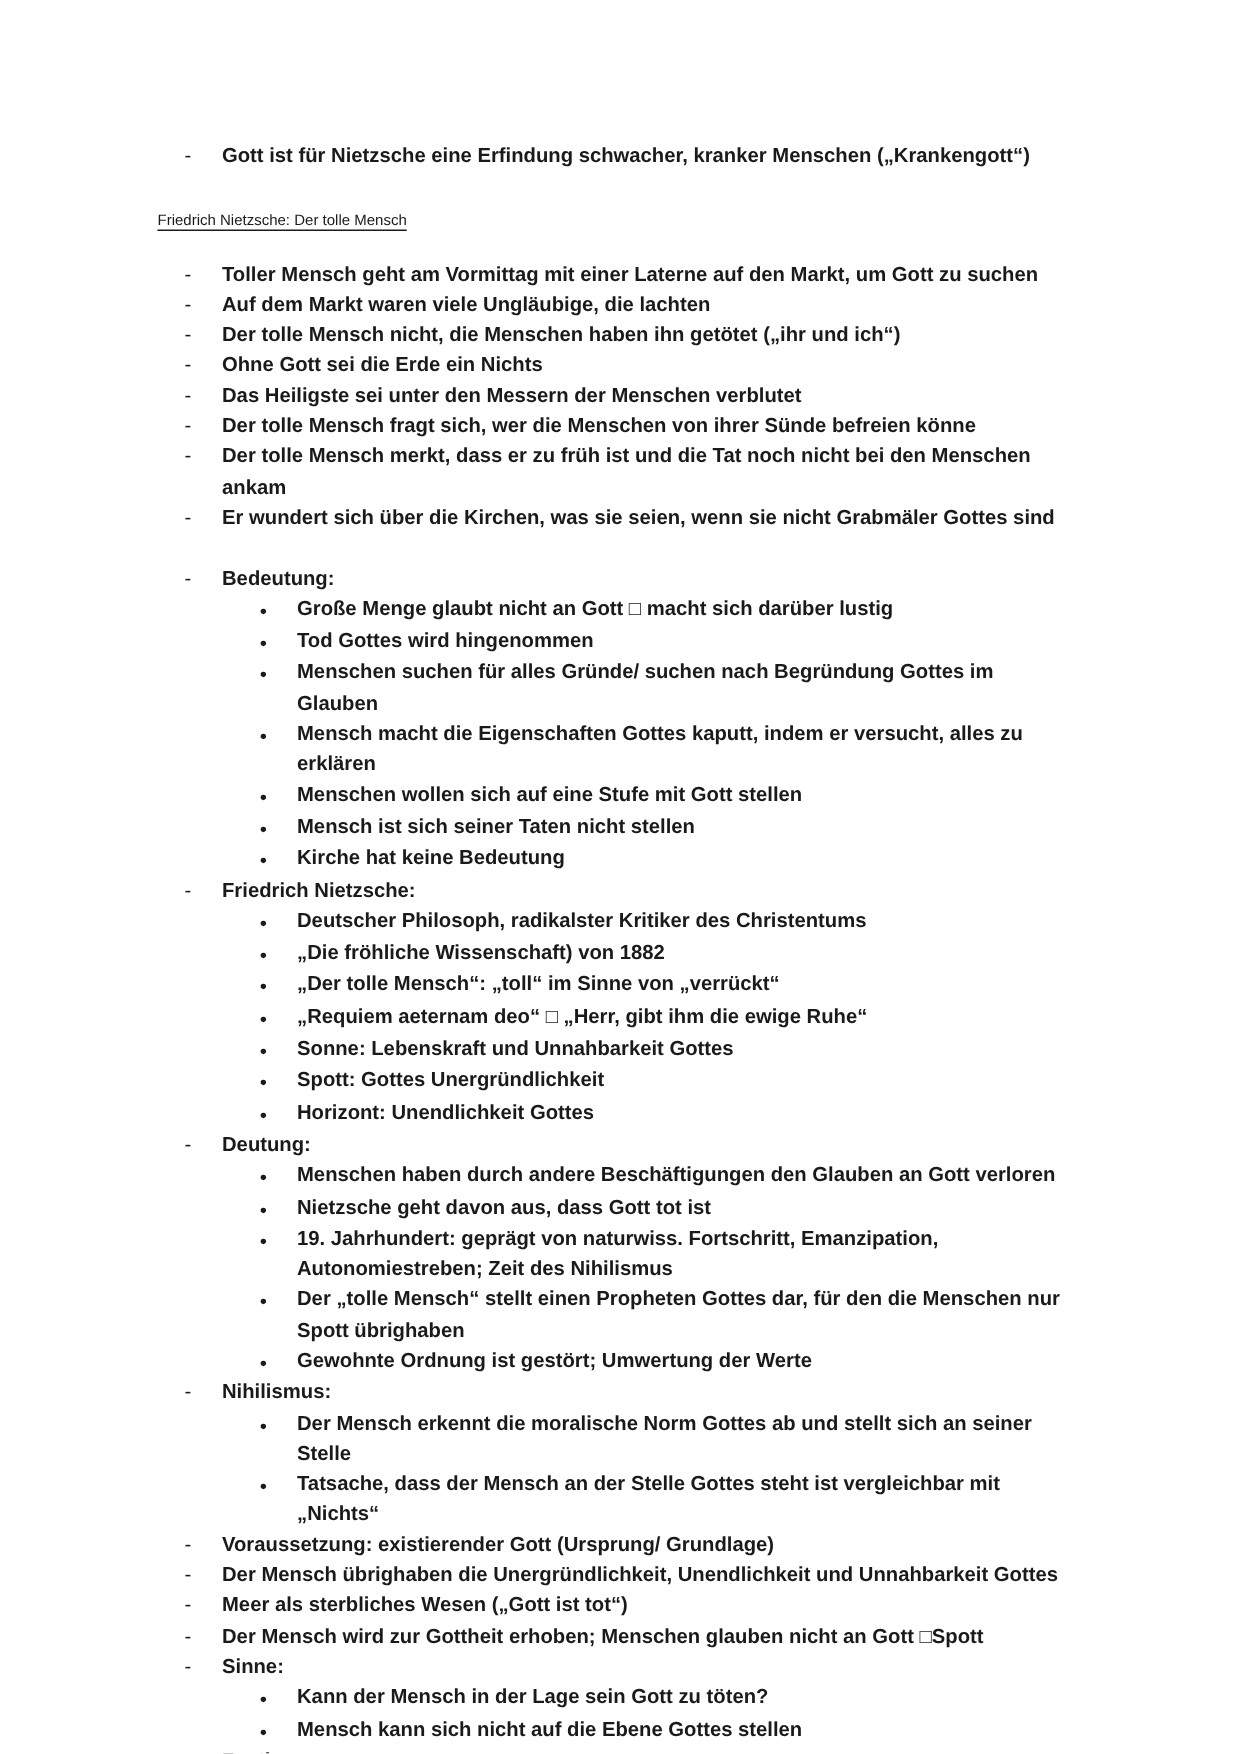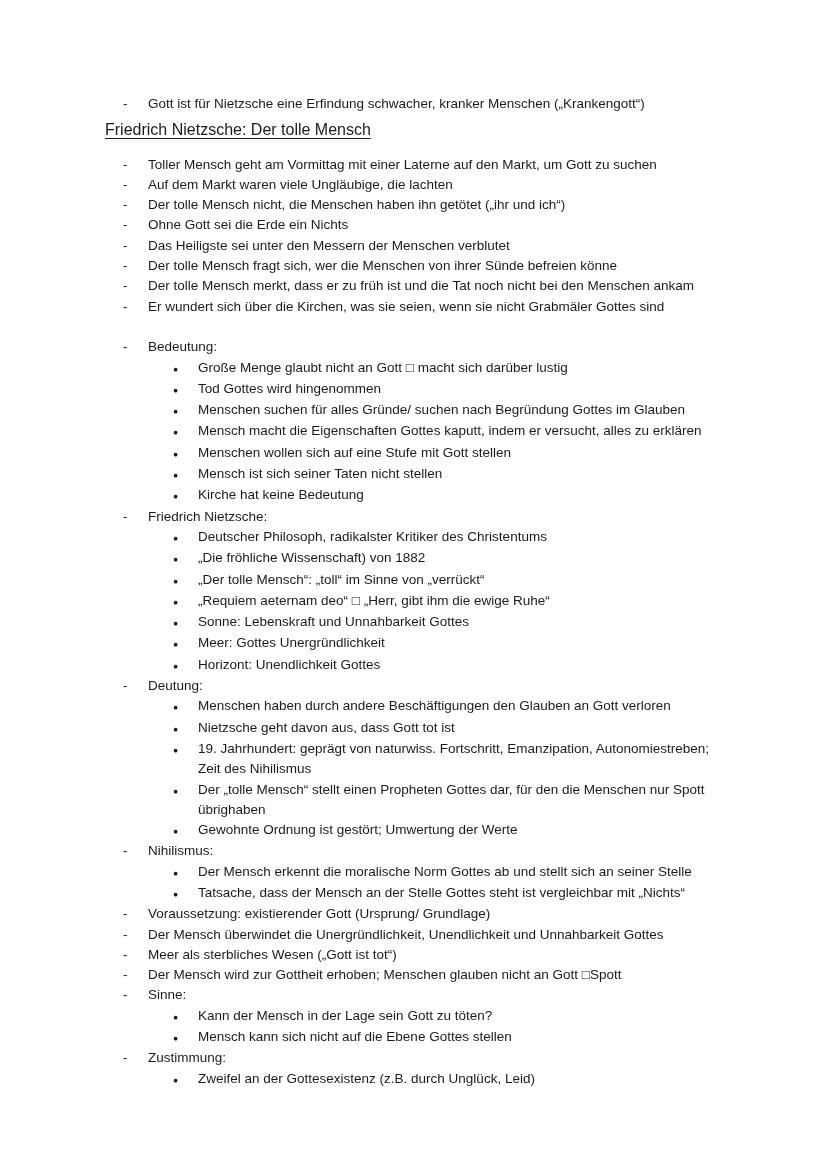--- a/index.html
+++ b/index.html
@@ -22,22 +22,22 @@
   }
   .content {
     position: absolute;
     left: 105px;
     top: 94px;
     width: 614px;
     font-size: 13.5px;
     line-height: 20.3px;
   }
   .heading {
-    margin: 6px 0 14px 0;
-    font-size: 16px;
+    margin: 24px 0 14px 0;
+    font-size: 10px;
   }
   .heading .heading-text {
     text-decoration: underline;
     text-underline-offset: 3px;
   }
   .li {
     display: flex;
     align-items: flex-start;
   }
   .li.l1 { margin-left: 18px; }
@@ -47,20 +47,21 @@
     line-height: 20.3px;
   }
   .l2 .marker {
     font-size: 8.5px;
     line-height: 20.3px;
     padding-top: 1px;
   }
   .text {
     flex: 1 1 auto;
     min-width: 0;
+    font-weight: bold;
   }
   .spacer {
     height: 20.3px;
   }
 </style>
 </head>
 <body>
 
 <div class="page">
   <div class="content" id="doc-content">
@@ -153,21 +154,21 @@
       <div class="li l2">
         <span class="marker">●</span>
         <span class="text">„Requiem aeternam deo“ □ „Herr, gibt ihm die ewige Ruhe“</span>
       </div>
       <div class="li l2">
         <span class="marker">●</span>
         <span class="text">Sonne: Lebenskraft und Unnahbarkeit Gottes</span>
       </div>
       <div class="li l2">
         <span class="marker">●</span>
-        <span class="text">Meer: Gottes Unergründlichkeit</span>
+        <span class="text">Spott: Gottes Unergründlichkeit</span>
       </div>
       <div class="li l2">
         <span class="marker">●</span>
         <span class="text">Horizont: Unendlichkeit Gottes</span>
       </div>
       <div class="li l1">
         <span class="marker">-</span>
         <span class="text">Deutung:</span>
       </div>
       <div class="li l2">
@@ -201,21 +202,21 @@
       <div class="li l2">
         <span class="marker">●</span>
         <span class="text">Tatsache, dass der Mensch an der Stelle Gottes steht ist vergleichbar mit „Nichts“</span>
       </div>
       <div class="li l1">
         <span class="marker">-</span>
         <span class="text">Voraussetzung: existierender Gott (Ursprung/ Grundlage)</span>
       </div>
       <div class="li l1">
         <span class="marker">-</span>
-        <span class="text">Der Mensch überwindet die Unergründlichkeit, Unendlichkeit und Unnahbarkeit Gottes</span>
+        <span class="text">Der Mensch übrighaben die Unergründlichkeit, Unendlichkeit und Unnahbarkeit Gottes</span>
       </div>
       <div class="li l1">
         <span class="marker">-</span>
         <span class="text">Meer als sterbliches Wesen („Gott ist tot“)</span>
       </div>
       <div class="li l1">
         <span class="marker">-</span>
         <span class="text">Der Mensch wird zur Gottheit erhoben; Menschen glauben nicht an Gott □Spott</span>
       </div>
       <div class="li l1">

